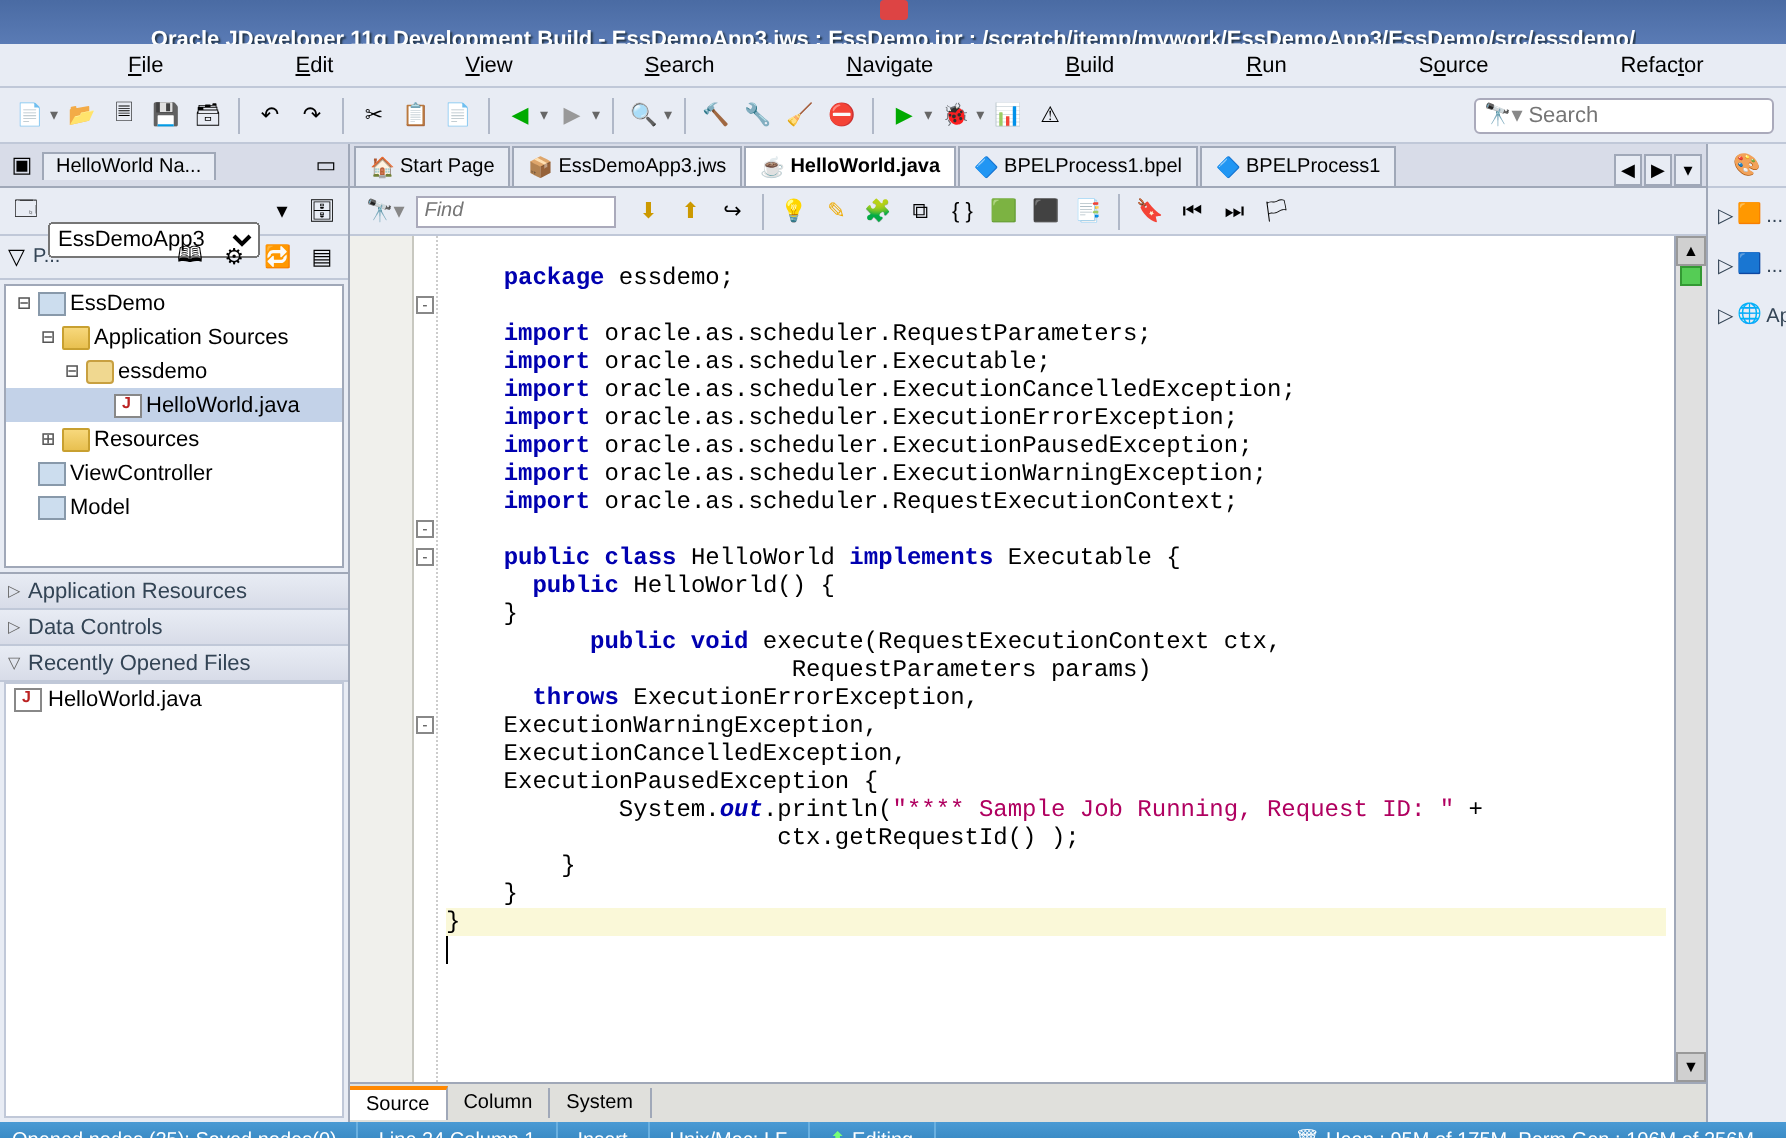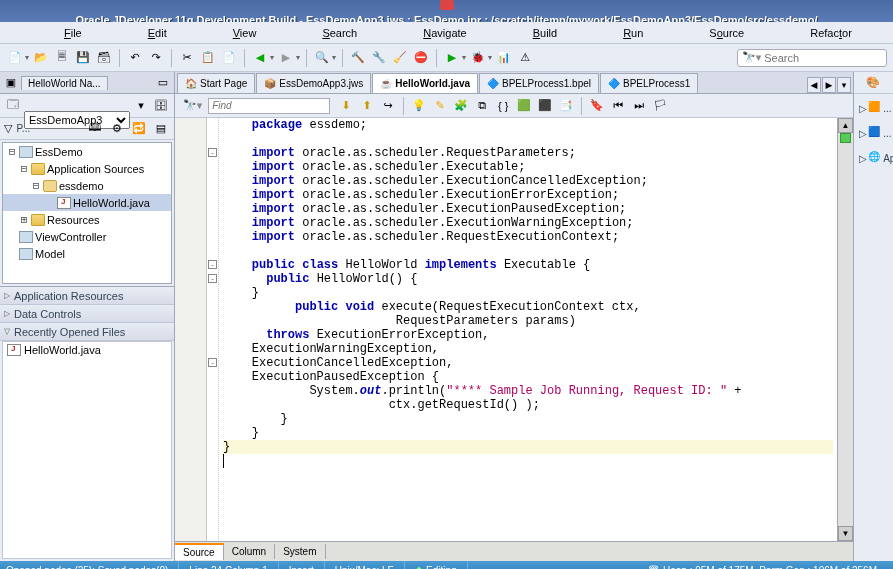--- a/index.html
+++ b/index.html
@@ -48,26 +48,26 @@
 .center-panel { flex:1; display:flex; flex-direction:column; background:#fff; }
 .tabs { height:22px; background:#d8dce8; border-bottom:1px solid #a0a8b8; display:flex; align-items:flex-end; padding-left:2px; }
 .tab-item { display:flex; align-items:center; gap:3px; padding:2px 7px; background:#e8ecf4; border:1px solid #a0a8b8; border-bottom:none; margin-right:1px; font-size:10px; cursor:pointer; height:20px; }
 .tab-item.active { background:#fff; font-weight:bold; }
 .tab-item .t-icon { width:12px; height:12px; }
 .tab-nav { margin-left:auto; display:flex; gap:1px; padding-right:2px;}
 .tab-nav .nbtn { width:14px; height:16px; border:1px solid #a0a8b8; background:#e8ecf4; display:flex; align-items:center; justify-content:center; font-size:9px; cursor:pointer;}
 
 .editor-toolbar { height:24px; background:#e8ecf4; border-bottom:1px solid #c0c8d8; display:flex; align-items:center; padding:0 4px; gap:3px; }
 .find-box { display:flex; align-items:center; gap:3px; padding:1px 4px; }
-.find-box input { border:1px solid #aab; height:16px; width:122px; font-size:10px; font-style:italic; color:#888; padding:0 3px;}
+.find-box input { border:1px solid #aab; height:16px; width:100px; font-size:10px; font-style:italic; color:#888; padding:0 3px;}
 .editor-area-wrap { flex:1; display:flex; overflow:hidden; }
 .gutter { width:32px; background:#f0f0ec; border-right:1px solid #c8c8c0; }
 .fold-col { width:12px; background:#fff; border-right:1px dotted #ccc; position:relative;}
 .fold-m { position:absolute; left:1px; width:9px; height:9px; border:1px solid #888; background:#fff; font-size:8px; line-height:7px; text-align:center; color:#555; cursor:pointer;}
-.code { flex:1; font-family: 'DialogInput', 'Courier New', monospace; font-size:12px; line-height:14px; padding:0 4px; white-space:pre; overflow:hidden; }
+.code { flex:1; font-family: 'DialogInput', 'Courier New', monospace; font-size:12px; line-height:14px; padding:14px 4px; white-space:pre; overflow:hidden; }
 .kw { color:#0000b0; font-weight:bold; }
 .str { color:#b00060; }
 .it { font-style:italic; font-weight:bold; }
 .editor-scrollbar { width:16px; background:#e0e0e0; border-left:1px solid #a0a8b8; position:relative;}
 .scr-up, .scr-down { height:15px; background:#d0d0d0; border:1px solid #999; display:flex; align-items:center; justify-content:center; font-size:8px; cursor:pointer;}
 .scr-marker { position:absolute; top:15px; left:2px; width:11px; height:10px; background:#5c5; border:1px solid #393; }
 .highlight-line { background:#faf8d8; display:inline-block; width:100%; }
 .cursor-line { display:inline-block; border-left:1px solid #000; }
 
 .editor-bottom-tabs { height:20px; background:#e0e0dc; border-top:1px solid #a0a8b8; display:flex; align-items:center; }

